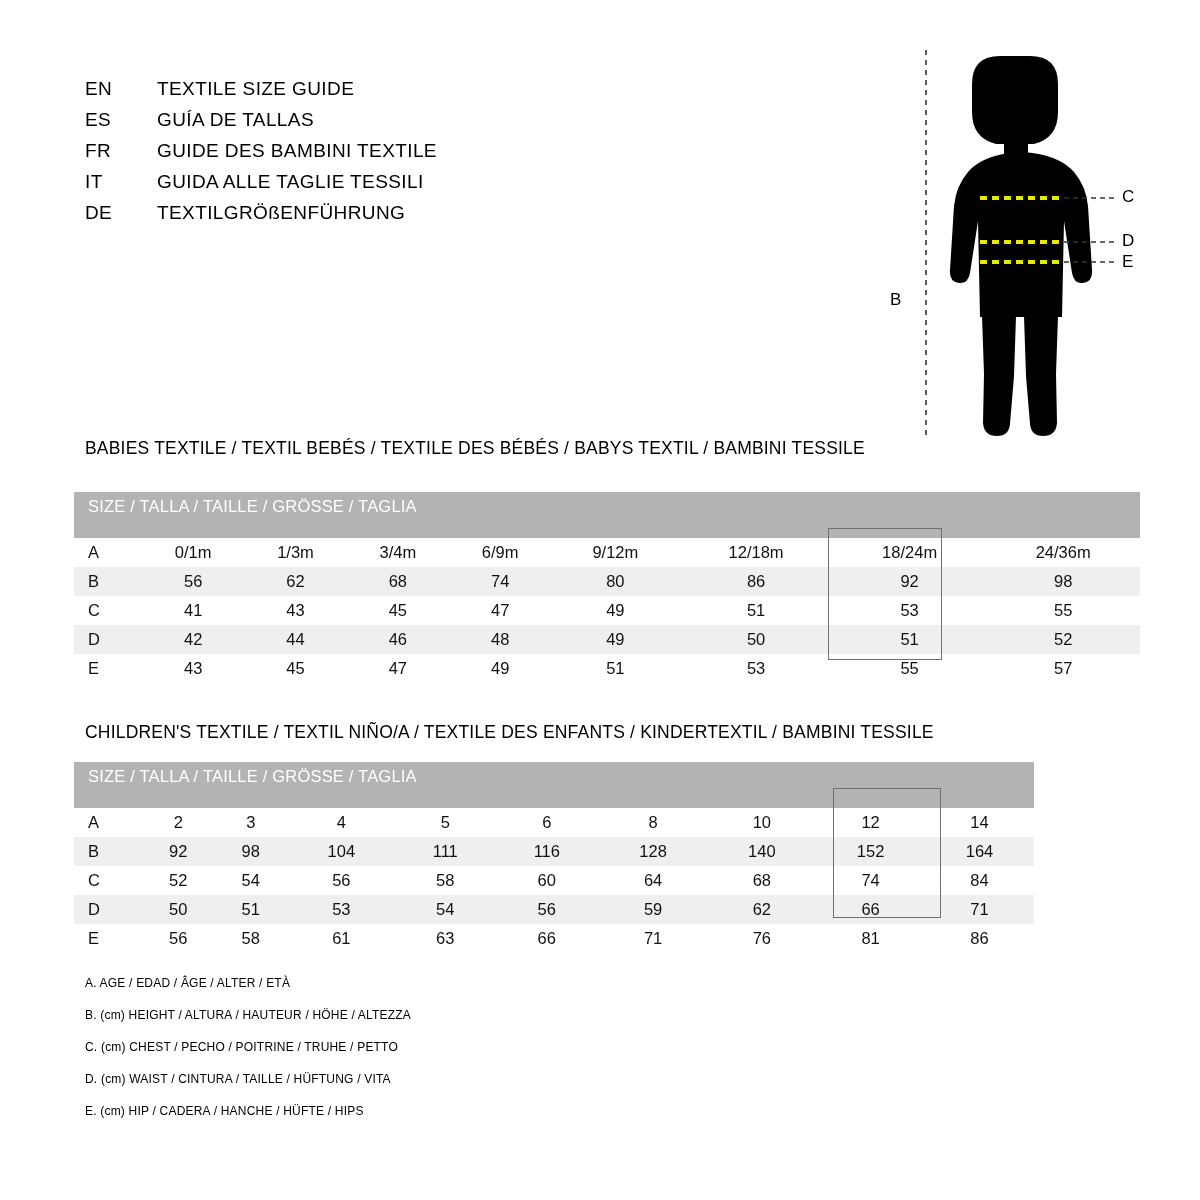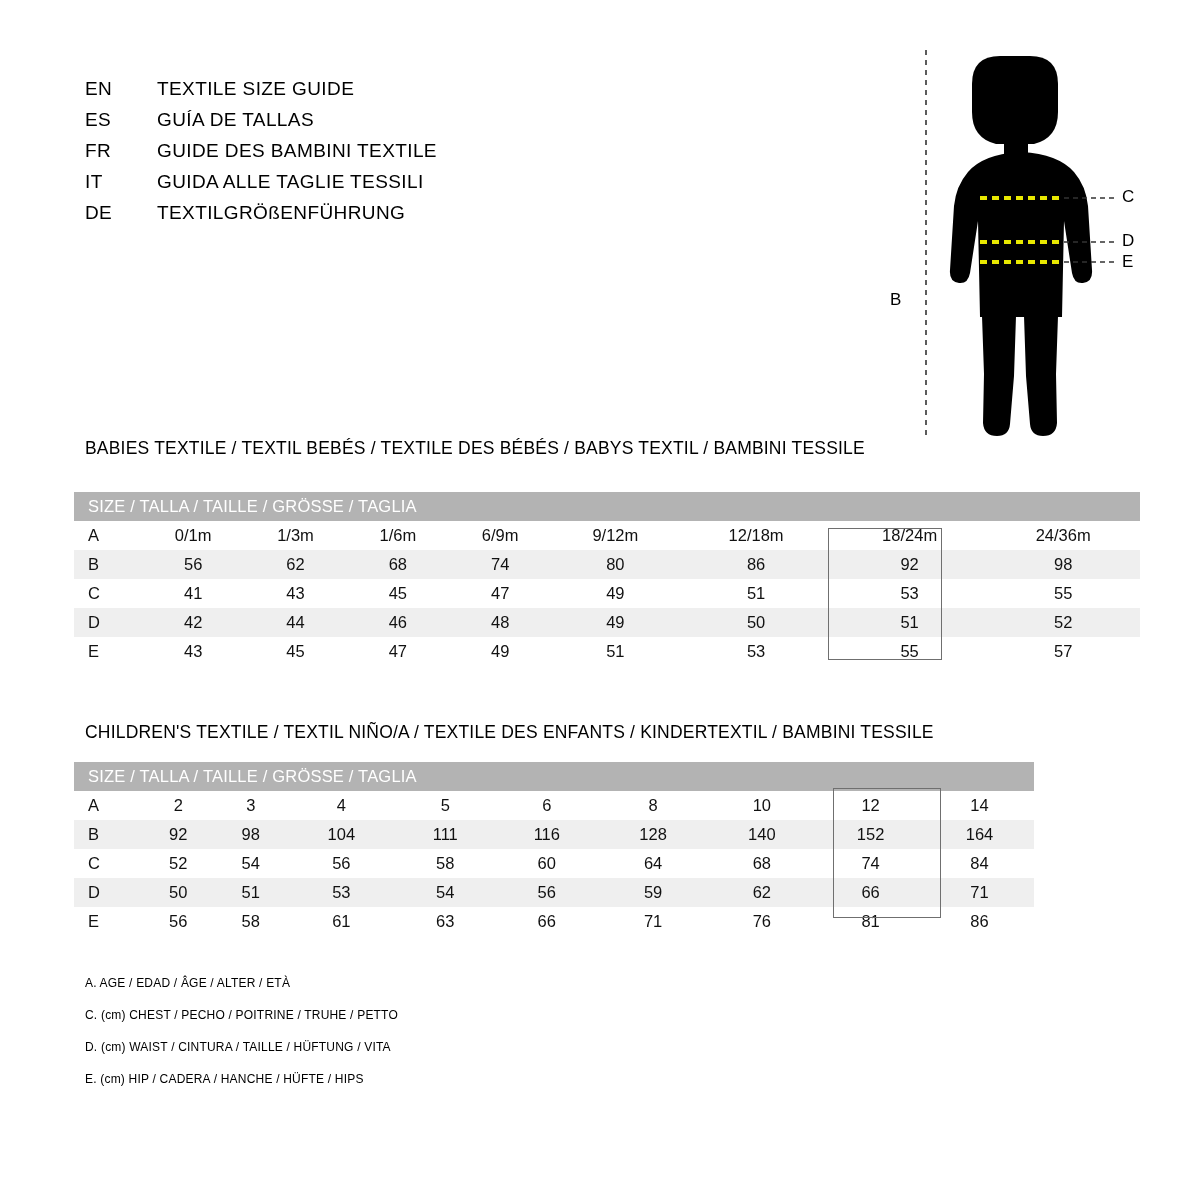--- a/index.html
+++ b/index.html
@@ -66,21 +66,21 @@
   }
   #table-babies { left: 74px; top: 492px; width: 1066px; }
   #table-children { left: 74px; top: 762px; width: 960px; }
 
   .size-table thead th {
     background: #b3b3b3;
     color: #ffffff;
     text-align: left;
     font-weight: normal;
     font-size: 16.5px;
-    padding: 5px 0 5px 14px;
+    padding: 5px 0 22px 14px;
     letter-spacing: 0.2px;
   }
   .size-table td {
     padding: 5px 0;
     text-align: center;
     color: #111;
   }
   .size-table td.rowlabel {
     text-align: left;
     padding-left: 14px;
@@ -191,21 +191,21 @@
   <thead>
     <tr>
       <th colspan="9">SIZE / TALLA / TAILLE / GRÖSSE / TAGLIA</th>
     </tr>
   </thead>
   <tbody>
     <tr class="odd">
       <td class="rowlabel">A</td>
       <td>0/1m</td>
       <td>1/3m</td>
-      <td>1/6m</td>
+      <td>3/4m</td>
       <td>6/9m</td>
       <td>9/12m</td>
       <td>12/18m</td>
       <td>18/24m</td>
       <td>24/36m</td>
     </tr>
     <tr class="even">
       <td class="rowlabel">B</td>
       <td>56</td>
       <td>62</td>
@@ -321,16 +321,17 @@
       <td>76</td>
       <td>81</td>
       <td>86</td>
     </tr>
   </tbody>
 </table>
 <div class="highlight-box" id="highlight-children"></div>
 
 <div class="legend">
   <div>A. AGE / EDAD / ÂGE / ALTER / ETÀ</div>
+  <div>B. (cm) HEIGHT / ALTURA / HAUTEUR / HÖHE / ALTEZZA</div>
   <div>C. (cm) CHEST / PECHO / POITRINE / TRUHE / PETTO</div>
   <div>D. (cm) WAIST / CINTURA / TAILLE / HÜFTUNG / VITA</div>
   <div>E. (cm) HIP / CADERA / HANCHE / HÜFTE / HIPS</div>
 </div>
 
 </body></html>

